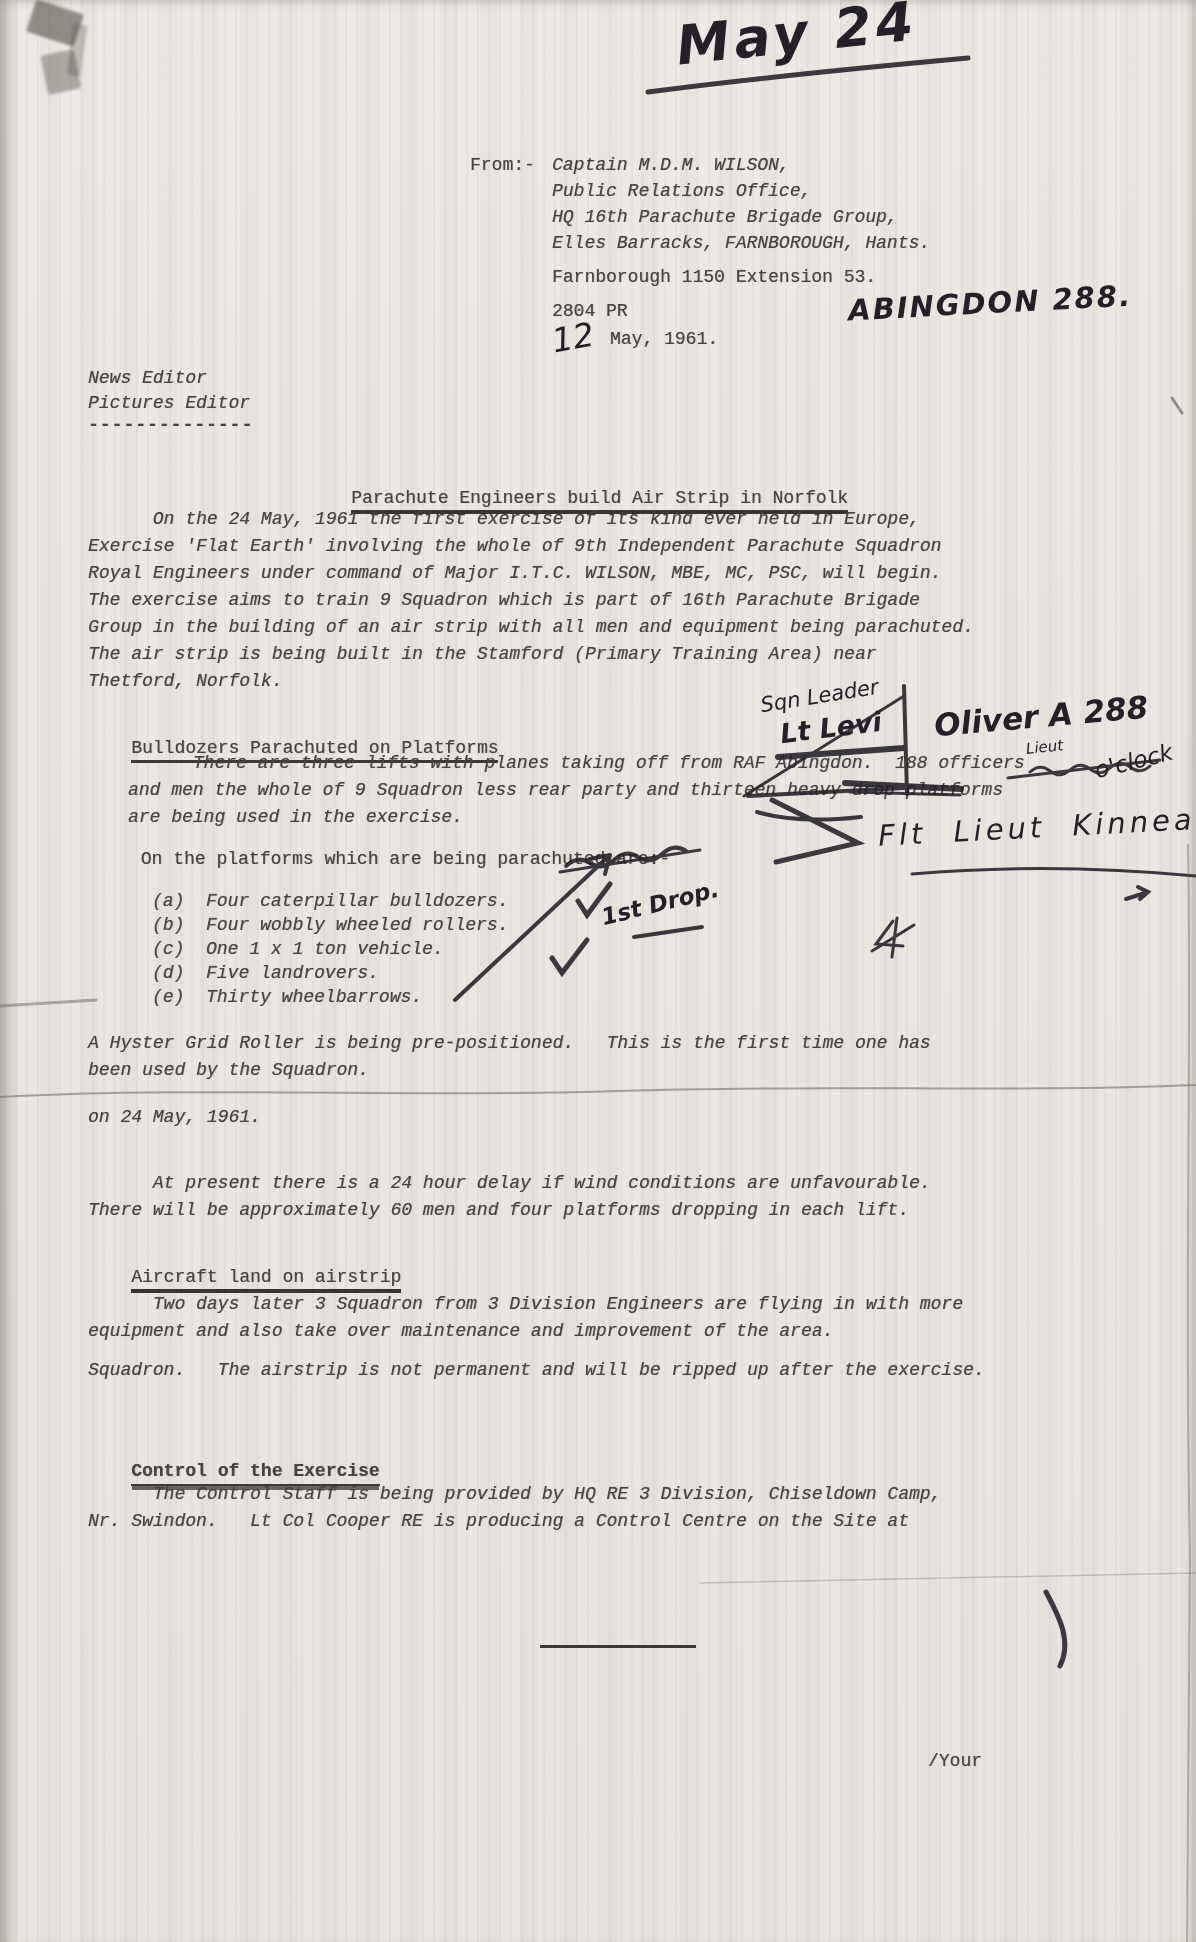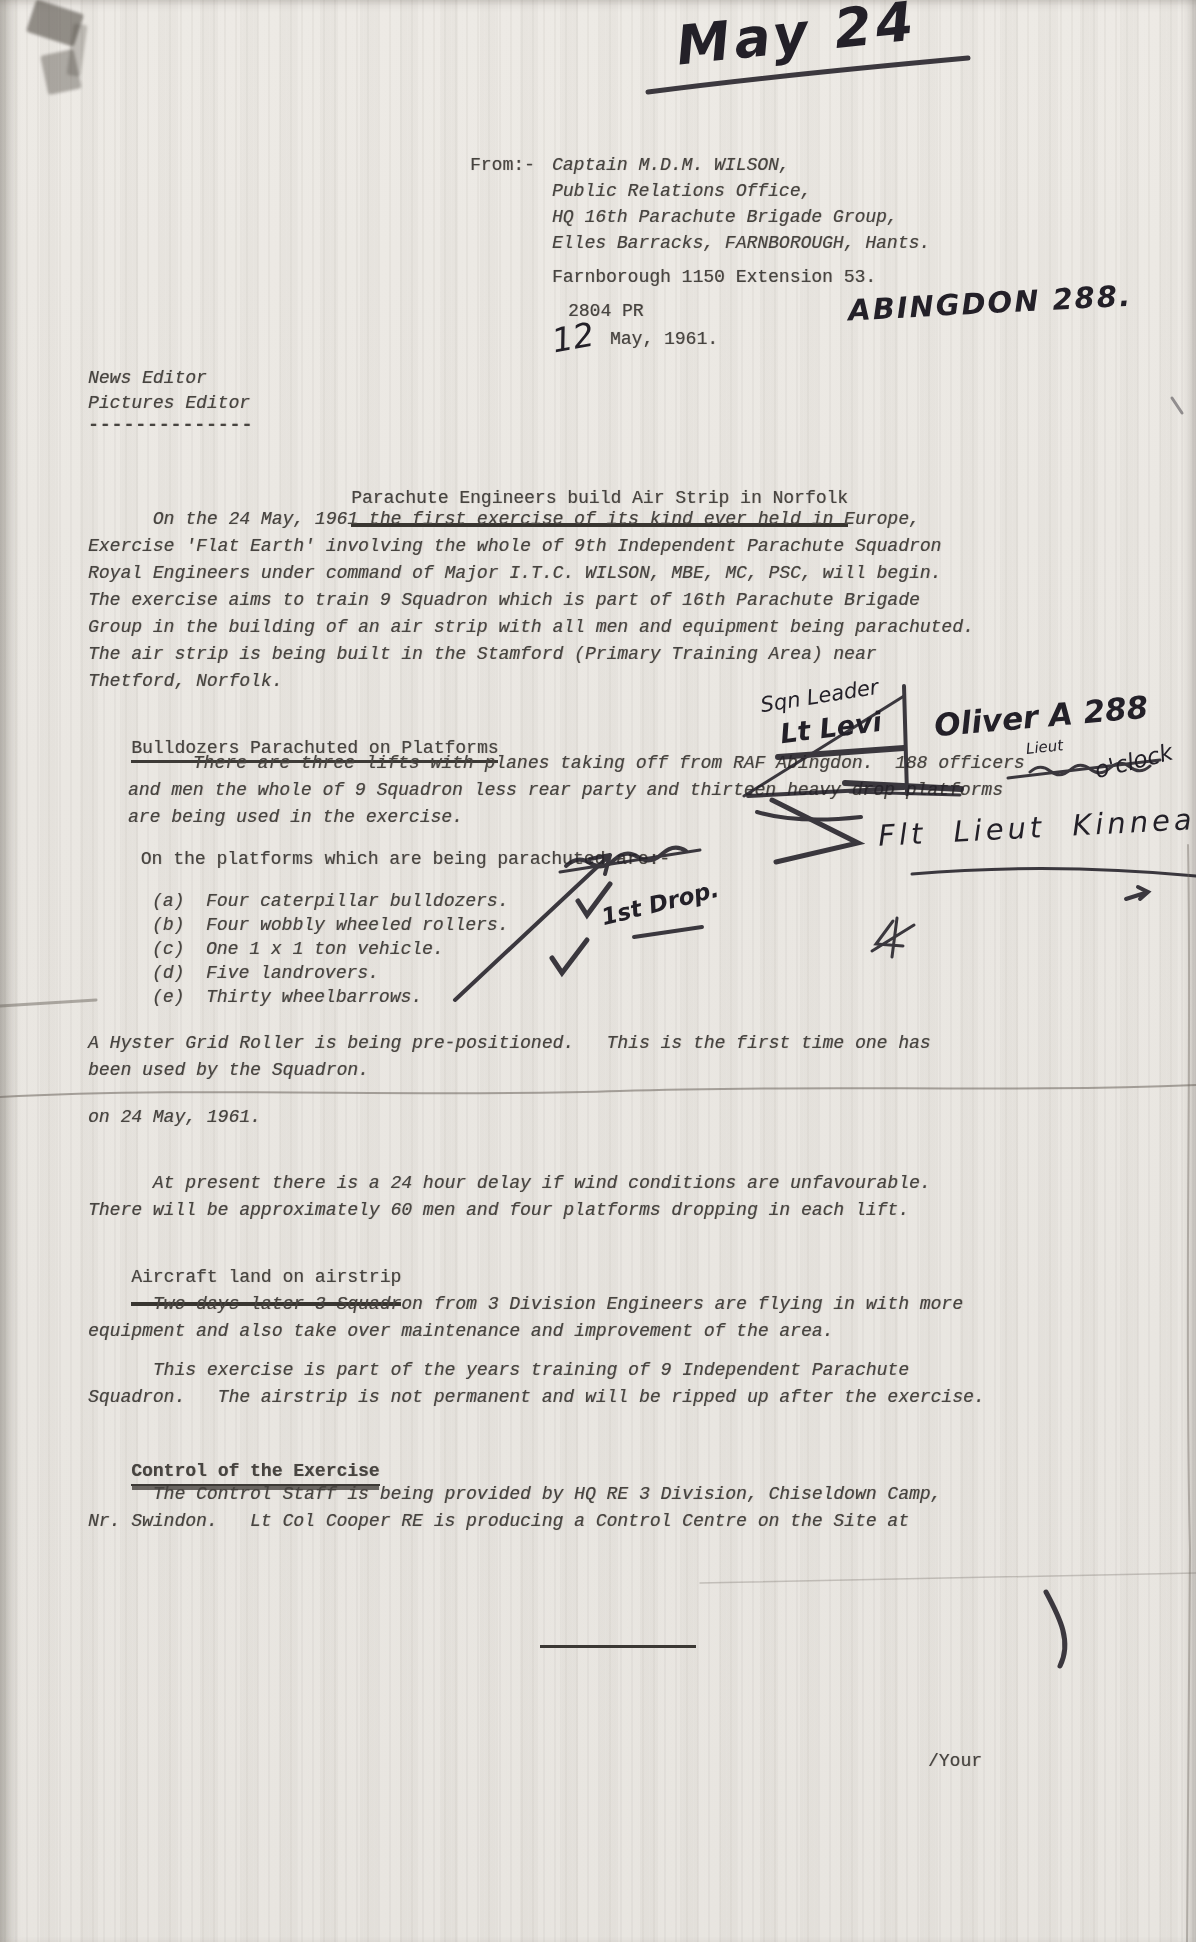--- a/index.html
+++ b/index.html
@@ -15,21 +15,21 @@
     background:
       repeating-linear-gradient(90deg, rgba(255,255,255,.30) 0 1px, rgba(255,255,255,0) 1px 4px, rgba(110,104,96,.05) 4px 6px, rgba(255,255,255,0) 6px 11px),
       repeating-linear-gradient(90deg, rgba(120,114,105,.04) 0 18px, rgba(255,255,255,.12) 18px 40px);
     mix-blend-mode:multiply;
   }
   .typed{position:absolute;white-space:pre;font-size:18px;line-height:27px;
     text-shadow:.5px .4px .7px rgba(72,66,60,.55);}
   .tline{white-space:pre;font-style:italic;}
   .list .tline{line-height:24px;}
   .heading{border-bottom:3px solid #3d3a36;padding-bottom:2px;}
-  .heavy{border-bottom:4px solid #383530;padding-bottom:15px;}
+  .heavy{border-bottom:4px solid #383530;padding-bottom:2px;}
   .dbl{border-bottom:2px solid #3d3a36;box-shadow:0 5px 0 -1px rgba(61,58,54,.75);padding-bottom:3px;}
   .hw{position:absolute;font-family:"DejaVu Sans",sans-serif;font-style:italic;
     color:#232028;white-space:pre;}
   .rule{position:absolute;background:#3b3834;}
   svg.overlay{position:absolute;inset:0;pointer-events:none;}
   .fold{position:absolute;background:rgba(70,64,57,.55);filter:blur(1.5px);border-radius:3px;}
 </style>
 </head>
 <body>
 
@@ -38,21 +38,21 @@
 
   <div class="fold" style="left:30px;top:6px;width:50px;height:34px;transform:rotate(18deg);"></div>
   <div class="fold" style="left:44px;top:52px;width:34px;height:40px;transform:rotate(-12deg);opacity:.7;"></div>
   <div class="fold" style="left:70px;top:24px;width:14px;height:52px;transform:rotate(8deg);opacity:.5;"></div>
 
   <div class="hw" style="left:676px;top:2px;font-size:54px;transform:rotate(-6deg);font-weight:600;letter-spacing:4px;">May 24</div>
 
   <div class="typed" style="left:470px;top:152px;">From:-</div>
   <div class="typed" style="left:552px;top:152px;line-height:26px;"><div class="tline">Captain M.D.M. WILSON,</div><div class="tline">Public Relations Office,</div><div class="tline">HQ 16th Parachute Brigade Group,</div><div class="tline">Elles Barracks, FARNBOROUGH, Hants.</div></div>
   <div class="typed" style="left:552px;top:264px;">Farnborough 1150 Extension 53.</div>
-  <div class="typed" style="left:568px;top:298px;">2804 PR</div>
+  <div class="typed" style="left:552px;top:298px;">2804 PR</div>
   <div class="hw" style="left:848px;top:286px;font-size:29px;transform:rotate(-3deg);font-weight:700;letter-spacing:2px;">ABINGDON 288.</div>
   <div class="hw" style="left:552px;top:318px;font-size:33px;transform:rotate(-10deg);">12</div>
   <div class="typed" style="left:610px;top:326px;">May, 1961.</div>
 
   <div class="typed" style="left:88px;top:366px;line-height:25px;"><div class="tline">News Editor</div><div class="tline">Pictures Editor</div></div>
   <div class="typed" style="left:88px;top:412px;letter-spacing:1px;font-weight:bold;">--------------</div>
 
   <div class="typed" style="left:308px;top:458px;">
     <span class="heavy">Parachute Engineers build Air Strip in Norfolk</span>
   </div>
@@ -80,21 +80,21 @@
   <div class="hw" style="left:600px;top:890px;font-size:23px;transform:rotate(-14deg);font-weight:600;">1st Drop.</div>
 
   <div class="typed" style="left:88px;top:1030px;"><div class="tline">A Hyster Grid Roller is being pre-positioned.   This is the first time one has</div><div class="tline">been used by the Squadron.</div></div>
   <div class="typed" style="left:88px;top:1104px;"><div class="tline">on 24 May, 1961.</div></div>
   <div class="typed" style="left:88px;top:1170px;"><div class="tline">      At present there is a 24 hour delay if wind conditions are unfavourable.</div><div class="tline">There will be approximately 60 men and four platforms dropping in each lift.</div></div>
 
   <div class="typed" style="left:88px;top:1237px;">
     <span class="heavy">Aircraft land on airstrip</span>
   </div>
   <div class="typed" style="left:88px;top:1291px;"><div class="tline">      Two days later 3 Squadron from 3 Division Engineers are flying in with more</div><div class="tline">equipment and also take over maintenance and improvement of the area.</div></div>
-  <div class="typed" style="left:88px;top:1357px;"><div class="tline">      This exercise is part of the years training of 9 Independent Parachute</div><div class="tline">Squadron.   The airstrip is not permanent and will be ripped up after the exercise.</div></div>
+  <div class="typed" style="left:88px;top:1357px;"><div class="tline">Squadron.   The airstrip is not permanent and will be ripped up after the exercise.</div></div>
 
   <div class="typed" style="left:88px;top:1431px;font-weight:bold;">
     <span class="dbl">Control of the Exercise</span>
   </div>
   <div class="typed" style="left:88px;top:1481px;"><div class="tline">      The Control Staff is being provided by HQ RE 3 Division, Chiseldown Camp,</div><div class="tline">Nr. Swindon.   Lt Col Cooper RE is producing a Control Centre on the Site at</div></div>
 
   <div class="rule" style="left:540px;top:1645px;width:156px;height:3px;"></div>
 
   <div class="typed" style="left:928px;top:1748px;">/Your</div>
 

